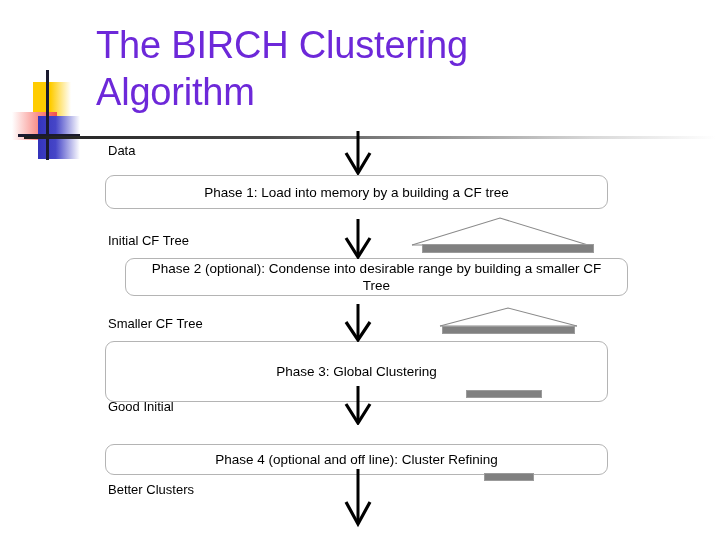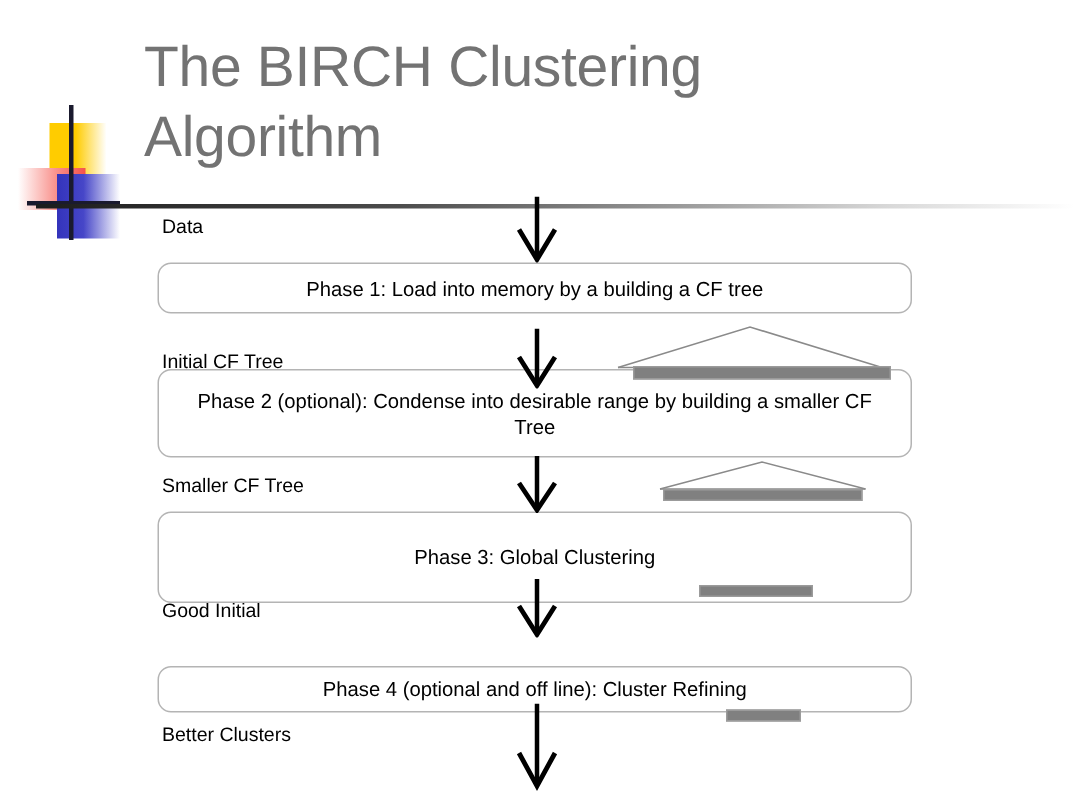--- a/index.html
+++ b/index.html
@@ -64,21 +64,21 @@
     height: 3px;
     background: #1a1a2e;
   }
 
   
   #title {
     position: absolute;
     left: 96px;
     top: 22px;
     width: 580px;
-    color: #737373;
+    color: #6d28d9;
     font-size: 38px;
     line-height: 47px;
     font-weight: normal;
     letter-spacing: -0.2px;
     white-space: pre-line;
   }
 
   
   #divider {
     position: absolute;
@@ -148,21 +148,21 @@
 
   <div id="divider"></div>
 
   <div class="stage-label" style="top:143px">Data</div>
   <div class="stage-label" style="top:233px">Initial CF Tree</div>
   <div class="stage-label" style="top:316px">Smaller CF Tree</div>
   <div class="stage-label" style="top:399px">Good Initial</div>
   <div class="stage-label" style="top:482px">Better Clusters</div>
 
   <div class="phase-box" style="top:175px; height:34px;">Phase 1: Load into memory by a building a CF tree</div>
-  <div class="phase-box" style="top:246px; height:59px;">Phase 2 (optional): Condense into desirable range by building a smaller CF Tree</div>
+  <div class="phase-box" style="top:258px; height:38px;margin-left:20px;">Phase 2 (optional): Condense into desirable range by building a smaller CF Tree</div>
   <div class="phase-box" style="top:341px; height:61px;">Phase 3: Global Clustering</div>
   <div class="phase-box" style="top:444px; height:31px;">Phase 4 (optional and off line): Cluster Refining</div>
 
   <div class="arrow" style="top:131px;">
     <svg width="36" height="44" viewBox="0 0 36 44">
       <path d="M18 0 L18 41" stroke="#000" stroke-width="3" fill="none"></path>
       <path d="M6 22 L18 42 L30 22" stroke="#000" stroke-width="3.2" fill="none" stroke-linecap="butt"></path>
     </svg>
   </div>
 

